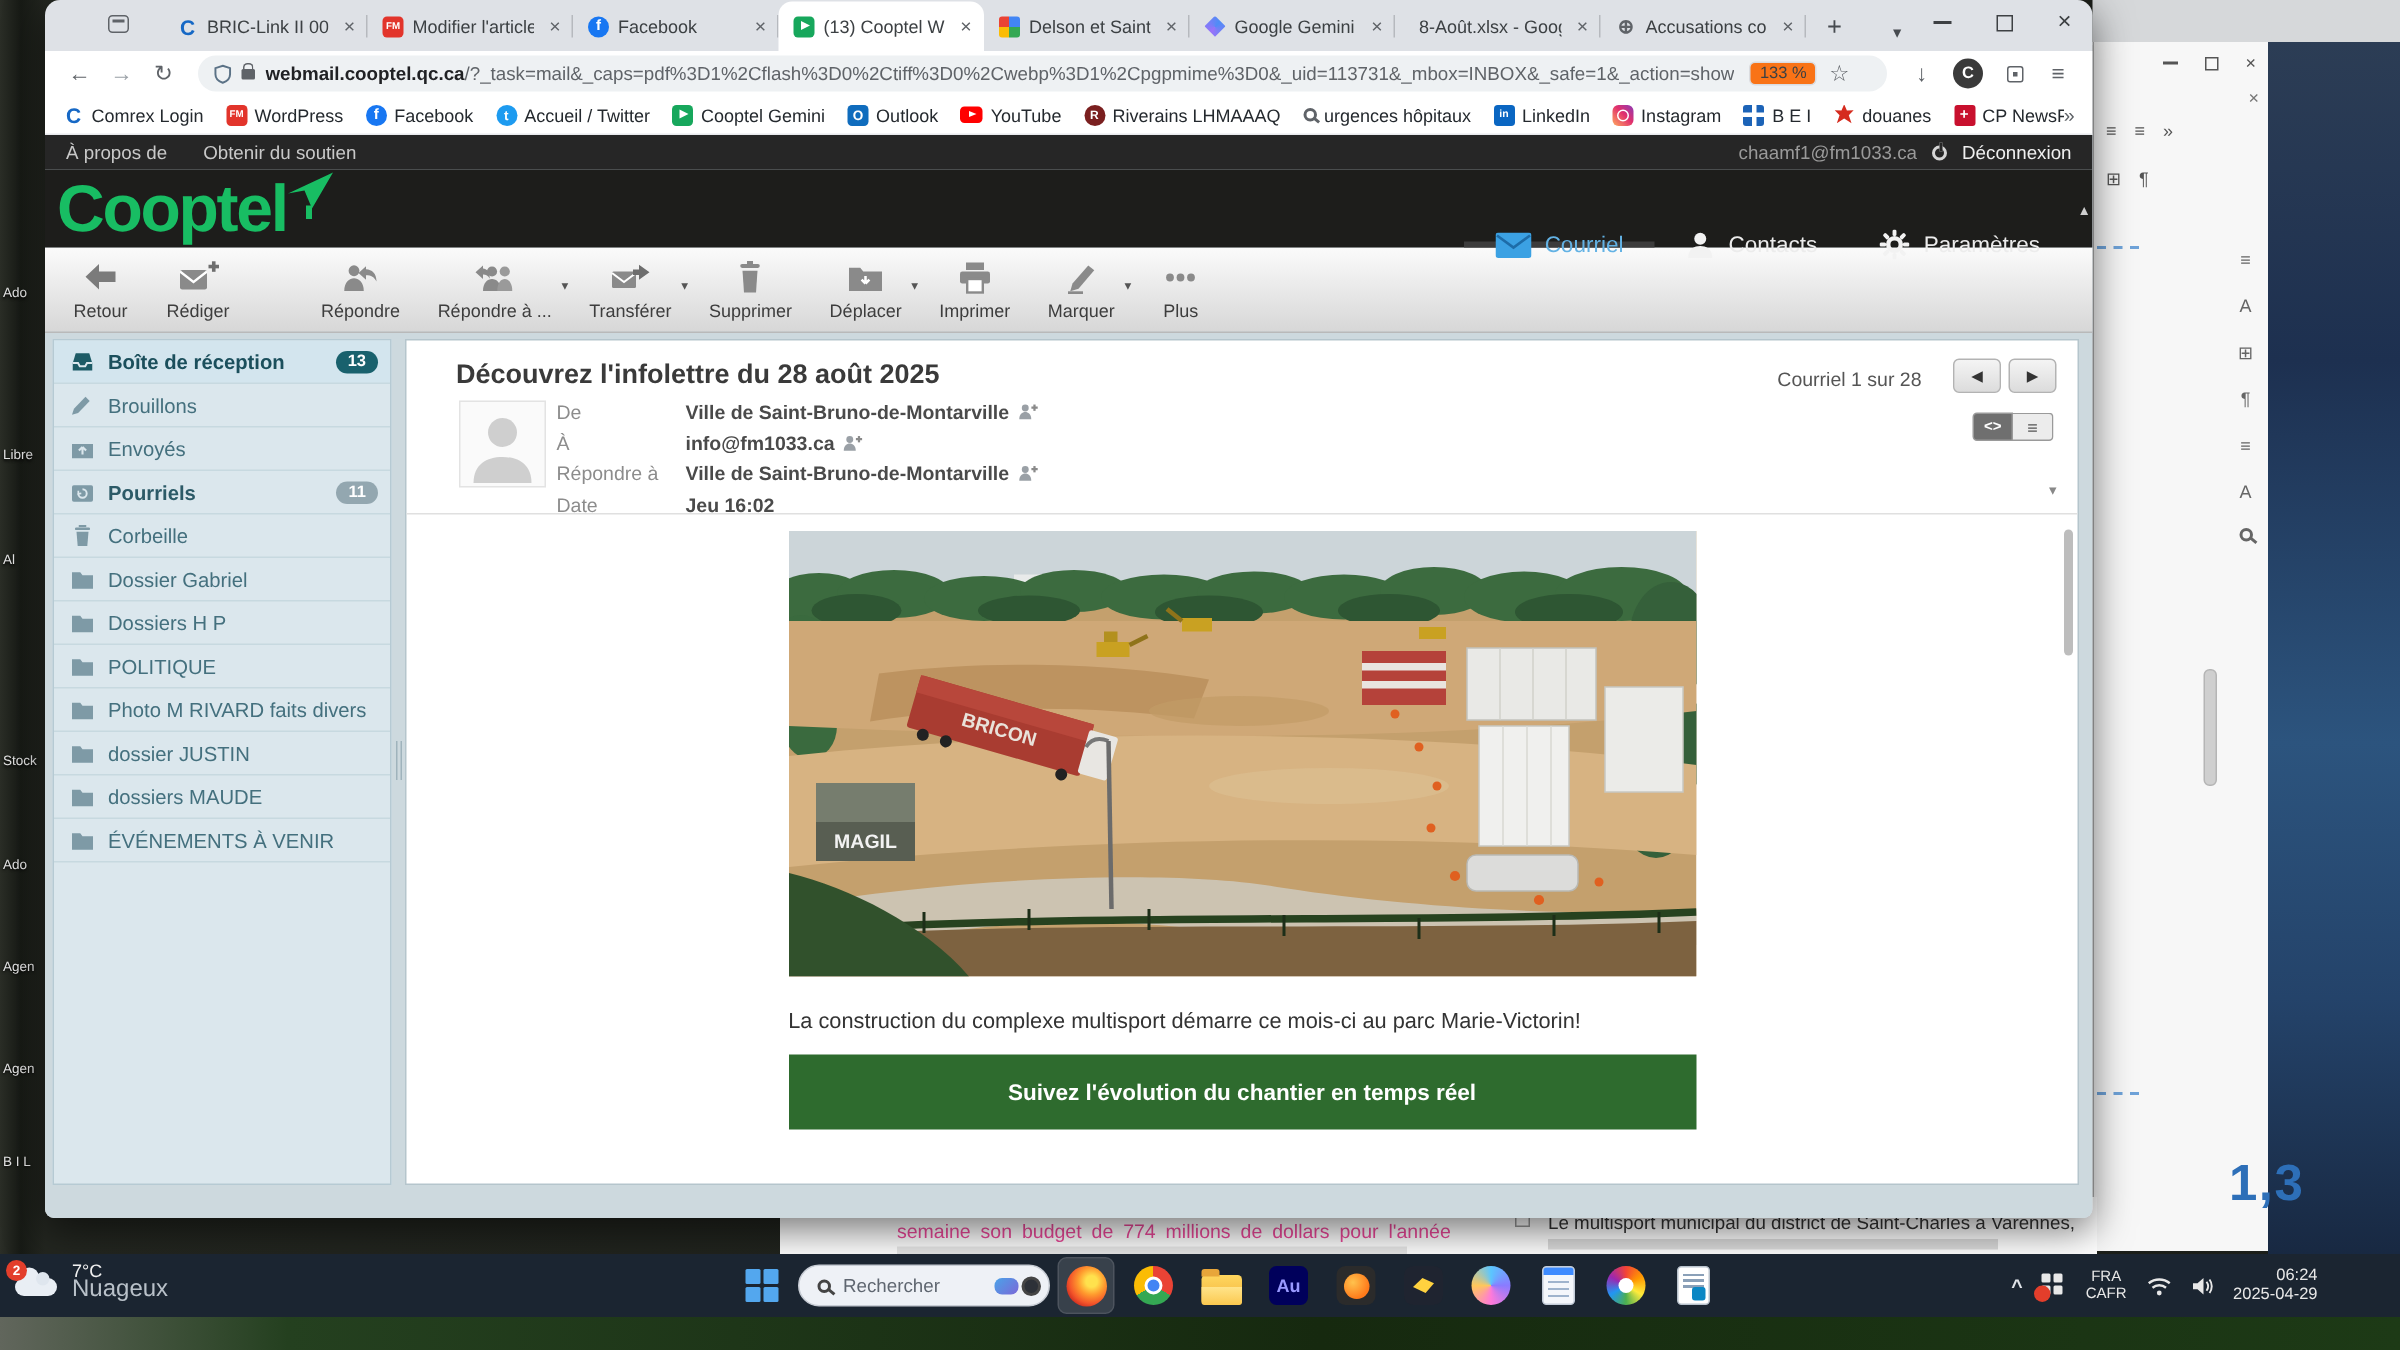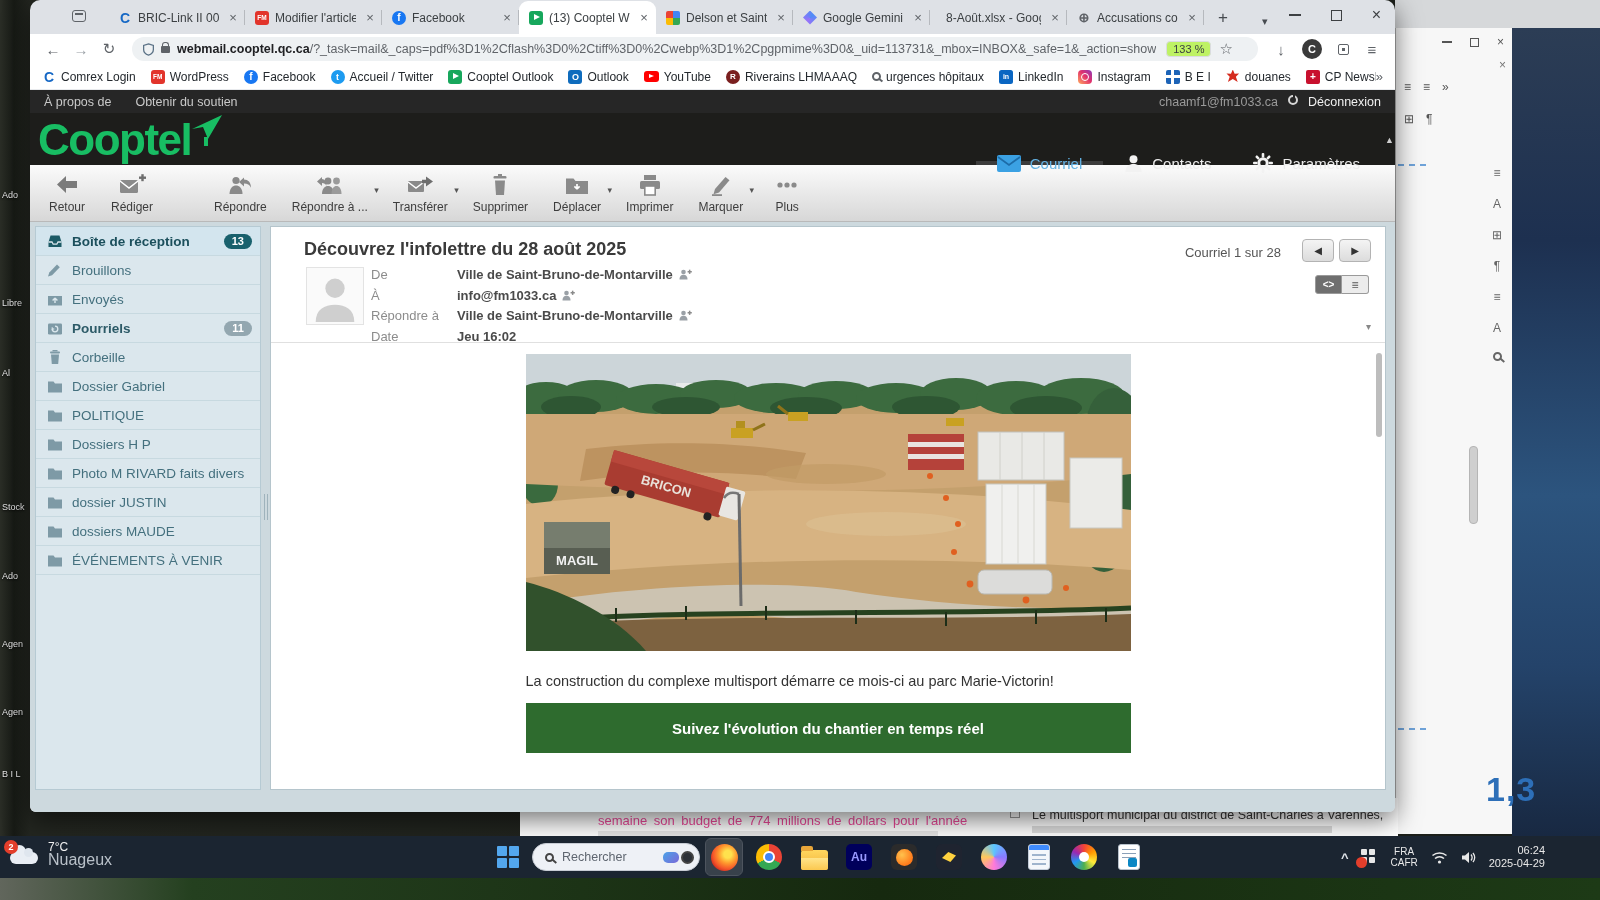--- a/index.html
+++ b/index.html
@@ -57,21 +57,21 @@
   .bwin-ctr .wc-bar{background:#3d4043;width:12px;}
   .bwin-ctr .wc-box{border-color:#3d4043;width:11px;height:11px;}
   .bwin-ctr .wc-x{color:#3d4043;font-size:16px;}
   .chromebar{height:30px;background:#fff;display:flex;align-items:center;padding:0 10px;gap:2px;}
   .cic{width:26px;text-align:center;font-size:15px;color:#5f6368;flex:none;}
   .urlpill{flex:1;height:24px;background:#eef1f3;border-radius:13px;display:flex;align-items:center;
     padding:0 10px;margin:0 8px;min-width:0;}
   .url{font-size:12.5px;white-space:nowrap;overflow:hidden;text-overflow:ellipsis;margin-left:7px;min-width:0;}
   .url .host{color:#202124;font-weight:bold;}
   .url .path{color:#5f6368;font-weight:normal;}
-  .zoombadge{background:#bef264;border:1px solid #dadce0;border-radius:4px;font-size:11px;color:#3c4043;
+  .zoombadge{background:#f97316;border:1px solid #dadce0;border-radius:4px;font-size:11px;color:#3c4043;
     padding:1px 6px;margin-left:10px;flex:none;}
   .starr{font-size:15px;color:#5f6368;margin-left:8px;flex:none;}
   .lock{width:9px;height:7px;background:#5f6368;border-radius:1px;position:relative;margin-left:6px;flex:none;}
   .lock::before{content:"";position:absolute;top:-4px;left:1px;width:5px;height:5px;border:1.5px solid #5f6368;border-bottom:none;border-radius:3px 3px 0 0;}
   .avatar-c{width:20px;height:20px;border-radius:50%;background:#3a3a3a;color:#fff;font-size:11px;font-weight:bold;
     display:grid;place-items:center;margin:0 6px;flex:none;}
   .sharebox{width:11px;height:11px;border:1.6px solid #5f6368;border-radius:2px;margin:0 8px;flex:none;position:relative;}
   .sharebox::after{content:"";position:absolute;left:3px;top:3px;width:3px;height:3px;background:#5f6368;}
   .bmbar{height:26px;background:#fff;display:flex;align-items:center;padding:0 12px;font-size:12px;color:#24292e;
     border-bottom:1px solid #e8eaed;}
@@ -98,21 +98,21 @@
   .fv-douanes{background:#d52b1e;border-radius:0;clip-path:polygon(50% 0,63% 30%,95% 28%,72% 52%,85% 90%,50% 68%,15% 90%,28% 52%,5% 28%,37% 30%);}
   .fv-cp{background:#c8102e;color:#fff;font-size:10px;border-radius:2px;}
   .fv-gemini{background:conic-gradient(from 40deg,#4e8df6,#9b72f9,#4e8df6);clip-path:polygon(50% 0,100% 50%,50% 100%,0 50%);border-radius:0;}
   .fv-tiles{background:conic-gradient(#4285f4 0 90deg,#34a853 0 180deg,#fbbc04 0 270deg,#ea4335 0);border-radius:2px;}
   .fv-globe{color:#5f6368;font-size:13px;}
   .fv-magnifier{border:2px solid #5f6368;border-radius:50%;width:9px;height:9px;position:relative;}
   .fv-magnifier::after{content:"";position:absolute;width:5px;height:2px;background:#5f6368;right:-4px;bottom:-2px;transform:rotate(40deg);}
   
   .webmail{position:absolute;top:90px;left:0;right:0;bottom:0;background:#cdd9de;}
   .wm-top{height:23px;background:#262626;color:#c9c9c9;font-size:12.5px;display:flex;align-items:center;padding:0 14px;gap:24px;}
-  .wm-top .rgt{margin-left:auto;display:flex;gap:10px;}
+  .wm-top .rgt{margin-left:auto;display:flex;align-items:center;gap:10px;}
   .wm-top .acct{color:#9a9a9a;}
   .wm-top .logout{color:#f0f0f0;}
   .pwr{width:10px;height:10px;border:2px solid #d6d6d6;border-radius:50%;position:relative;}
   .pwr::after{content:"";position:absolute;left:3px;top:-4px;width:2px;height:6px;background:#d6d6d6;box-shadow:0 0 0 1px #262626 inset;}
   .wm-head{height:52px;background:#1d1d1b;position:relative;}
   .logo{position:absolute;left:8px;top:-2px;font-size:44px;font-weight:bold;color:#18bd63;letter-spacing:-1.5px;line-height:1.3;z-index:30;}
   .logo svg{position:absolute;left:152px;top:2px;}
   .wm-nav{position:absolute;right:14px;top:0;height:52px;display:flex;align-items:stretch;}
   .nav-item{display:flex;align-items:center;gap:9px;padding:0 21px;color:#ececec;font-size:15px;margin-top:48px;}
   .nav-item.active{background:#3c3c3c;color:#63b2e4;}
@@ -396,21 +396,21 @@
             <span style="display:flex">
               <span class="fv fv-twitter">t</span>
             </span>
             <span>Accueil / Twitter</span>
           </span>
 
           <span class="bm">
             <span style="display:flex">
               <span class="fv fv-cooptel"></span>
             </span>
-            <span>Cooptel Outlook</span>
+            <span>Cooptel Gemini</span>
           </span>
 
           <span class="bm">
             <span style="display:flex">
               <span class="fv fv-outlook">O</span>
             </span>
             <span>Outlook</span>
           </span>
 
           <span class="bm">
@@ -766,33 +766,33 @@
             </div>
 
             <div class="srow">
               <span class="fic">
                 <span class="ico-svg">
                   <svg width="16" height="14" viewBox="0 0 16 14">
                     <path d="M1 2.5 h5.5 l1.5 2 H15 v9 H1 z" fill="currentColor"></path>
                   </svg>
                 </span>
               </span>
-              <span class="flabel">POLITIQUE</span>
+              <span class="flabel">Dossiers H P</span>
 
             </div>
 
             <div class="srow">
               <span class="fic">
                 <span class="ico-svg">
                   <svg width="16" height="14" viewBox="0 0 16 14">
                     <path d="M1 2.5 h5.5 l1.5 2 H15 v9 H1 z" fill="currentColor"></path>
                   </svg>
                 </span>
               </span>
-              <span class="flabel">Dossiers H P</span>
+              <span class="flabel">POLITIQUE</span>
 
             </div>
 
             <div class="srow">
               <span class="fic">
                 <span class="ico-svg">
                   <svg width="16" height="14" viewBox="0 0 16 14">
                     <path d="M1 2.5 h5.5 l1.5 2 H15 v9 H1 z" fill="currentColor"></path>
                   </svg>
                 </span>

